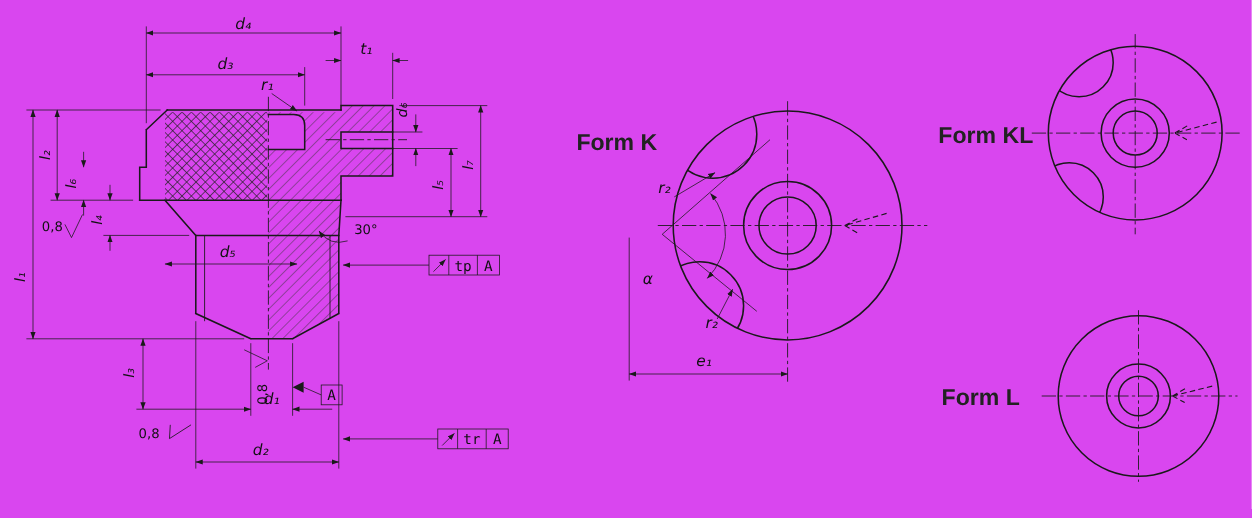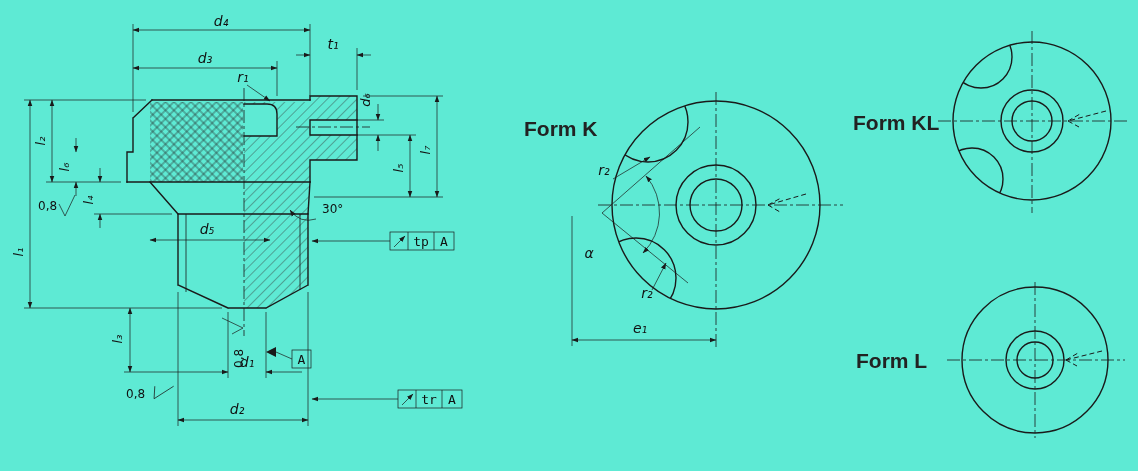--- a/index.html
+++ b/index.html
@@ -1,16 +1,16 @@
 <!DOCTYPE html>
 <html><head>
 <meta charset="utf-8">
 <style>
   html,body{margin:0;padding:0;background:#fff;}
-  .canvas{position:relative;width:1138px;height:471px;background:#5eead4;overflow:hidden;
+  .canvas{position:relative;width:1138px;height:471px;background:#d946ef;overflow:hidden;
           font-family:"DejaVu Sans",sans-serif;}
   svg{position:absolute;left:0;top:0;}
   .edge{stroke:#1a1a1a;stroke-width:1.4;fill:none;stroke-linecap:square;}
   .thin{stroke:#1a1a1a;stroke-width:0.7;fill:none;}
   .thread{stroke:#1a1a1a;stroke-width:0.8;fill:none;}
   .cl{stroke:#1a1a1a;stroke-width:0.8;fill:none;stroke-dasharray:13 3 3 3;}
   .dash{stroke:#1a1a1a;stroke-width:1;fill:none;stroke-dasharray:5 3;}
   .dim{font:italic 14px "DejaVu Sans",sans-serif;fill:#111;}
   .dimsm{font:italic 13px "DejaVu Sans",sans-serif;fill:#111;}
   .plain{font:12px "DejaVu Sans",sans-serif;fill:#111;}

